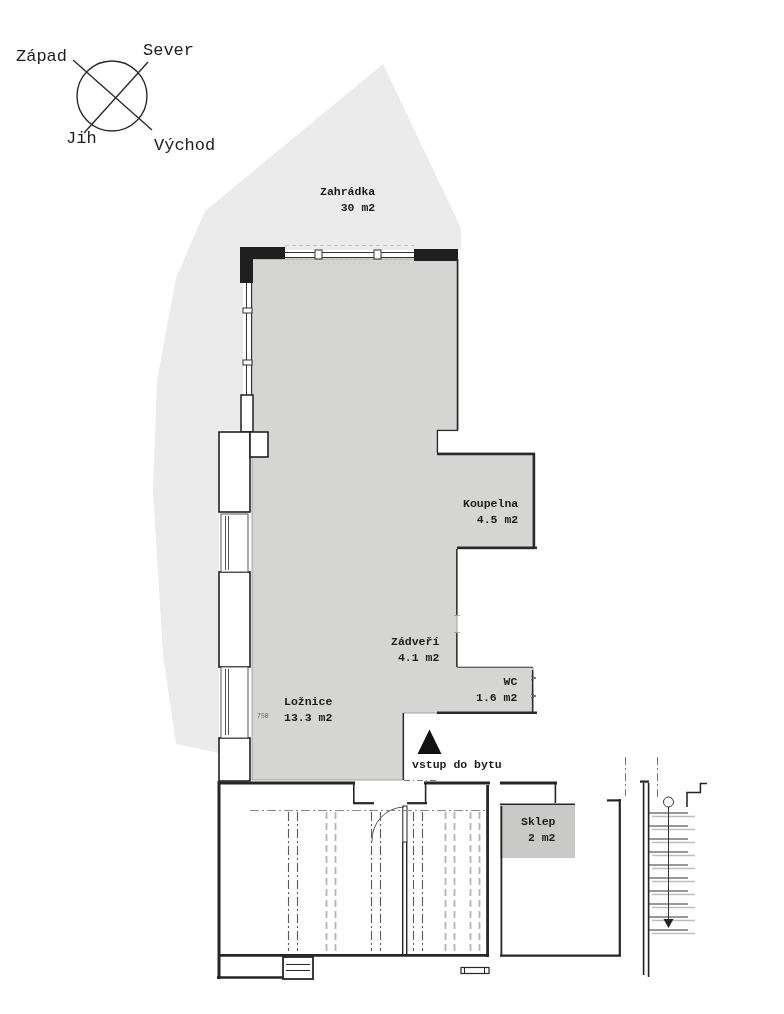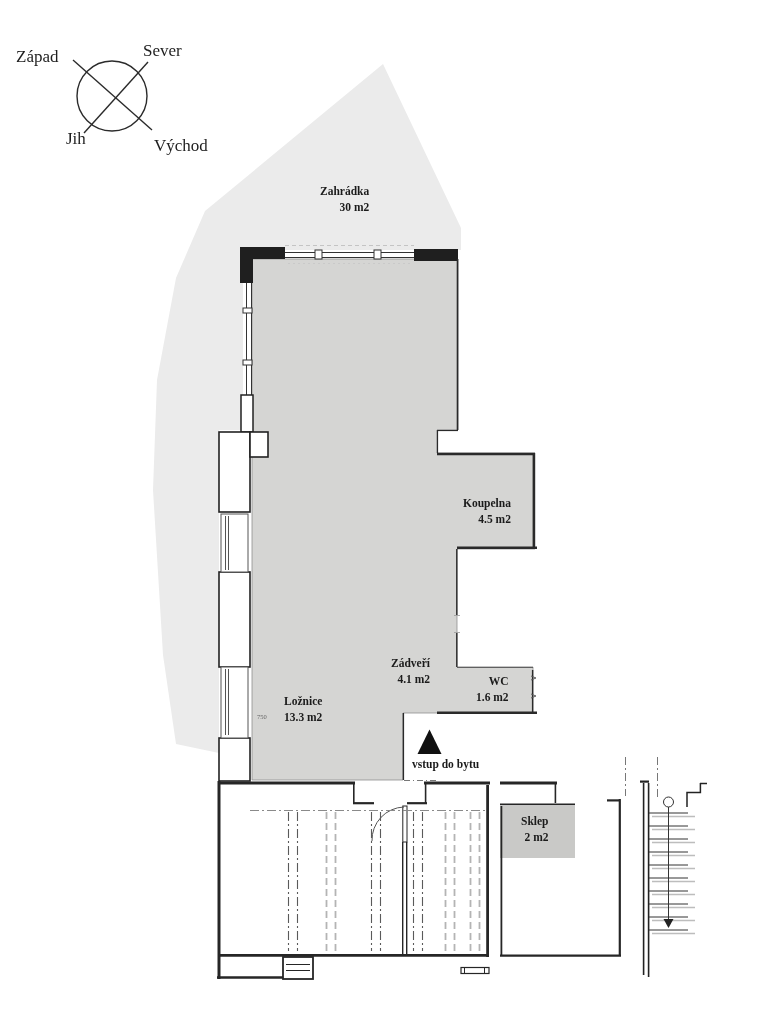--- a/index.html
+++ b/index.html
@@ -1,17 +1,17 @@
 <!DOCTYPE html>
 <html style="--garden: #ebebeb; --room: #d5d5d3; --sklep: #c9c9c7; --ink: #1b1b1b; --wall: #222222;"><head>
 <meta charset="utf-8">
 <style>
   html,body{margin:0;padding:0;background:#ffffff;}
   .stage{position:relative;width:784px;height:1014px;background:#fff;overflow:hidden;
-         font-family:Liberation Serif, serif;}
+         font-family:Liberation Mono, monospace;}
   .stage svg{position:absolute;left:0;top:0;}
   .lbl{position:absolute;font-weight:bold;font-size:11.5px;line-height:15.5px;
        color:var(--ink,#1b1b1b);white-space:nowrap;letter-spacing:0;text-align:right;}
   .lbl span{display:block;}
   .compass-lbl{position:absolute;font-weight:normal;font-size:17px;color:#1e1e1e;white-space:nowrap;}
   .dim-lbl{position:absolute;font-size:6.5px;color:#666;font-weight:normal;}
   .garden-fill{fill:var(--garden,#ebebeb);}
   .room-fill{fill:var(--room,#d5d5d3);stroke:#8f8f8f;stroke-width:.8;}
   .sklep-fill{fill:var(--sklep,#c9c9c7);}
 </style>
@@ -198,21 +198,21 @@
   <span>Zahrádka</span>
   <span>30 m2</span>
 </div>
 
 
 <div class="lbl" style="left:463px;top:496px;">
   <span>Koupelna</span>
   <span>4.5 m2</span>
 </div>
 
-<div class="lbl" style="left:391px;top:656px;">
+<div class="lbl" style="left:391px;top:634px;">
   <span>Zádveří</span>
   <span>4.1 m2</span>
 </div>
 
 <div class="lbl" style="left:476px;top:674px;">
   <span>WC</span>
   <span>1.6 m2</span>
 </div>
 
 <div class="lbl" style="left:284px;top:694px;">

